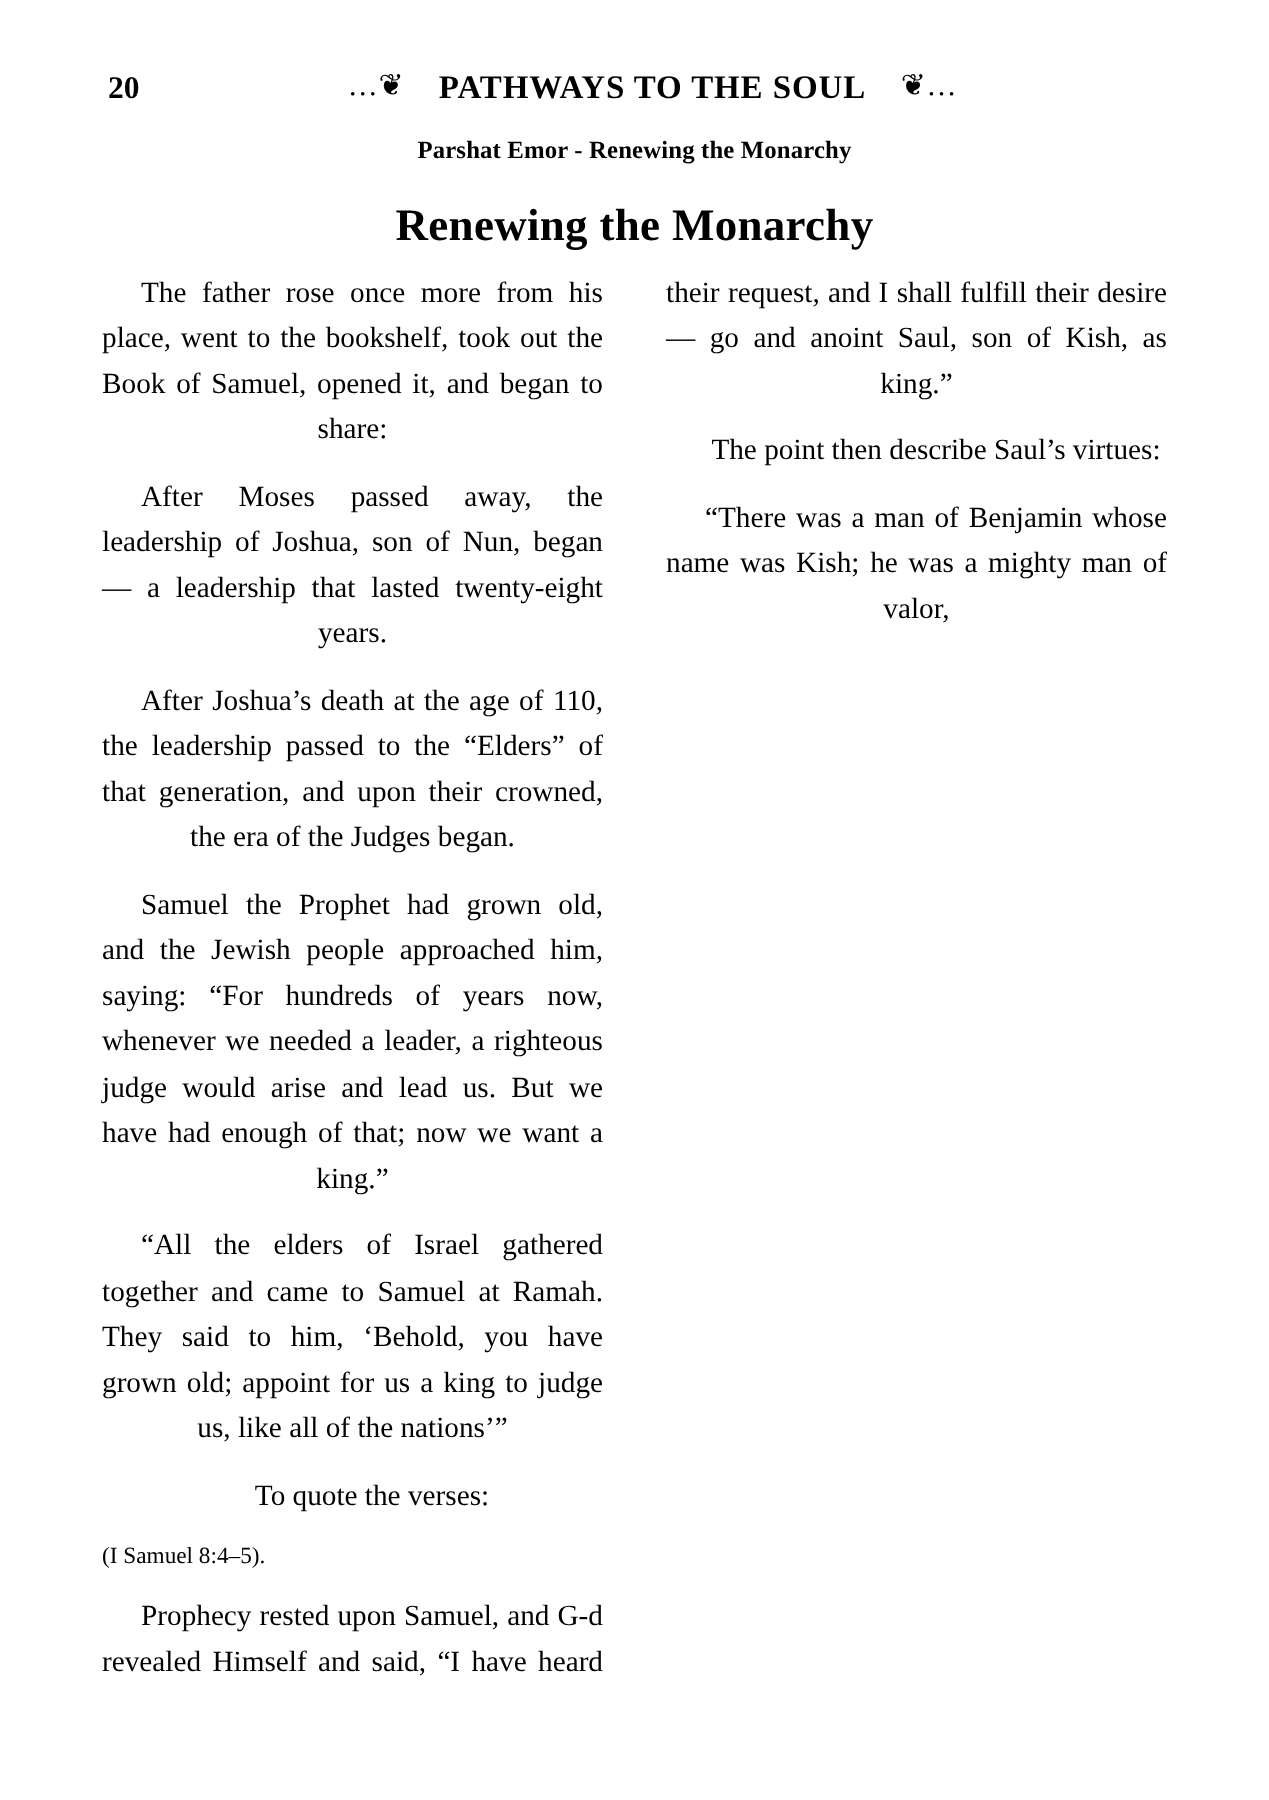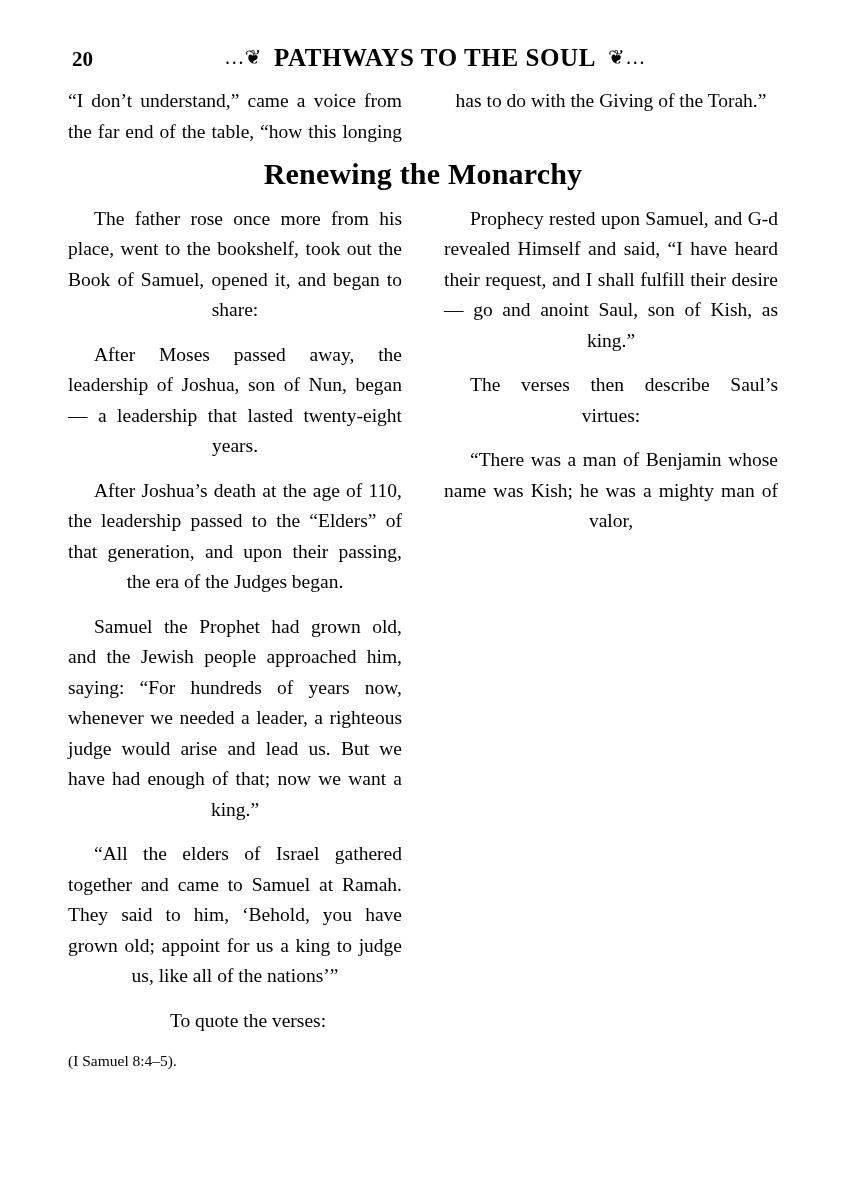--- a/index.html
+++ b/index.html
@@ -44,23 +44,23 @@
     white-space: nowrap;
     margin-left: -40px;
   }
   .head-orn {
     font-size: 20px;
     letter-spacing: 0.5px;
     vertical-align: 0.12em;
   }
   .head-title {
     font-weight: bold;
-    font-size: 25px;
+    font-size: 22px;
     letter-spacing: 0.6px;
-    margin: 0 12px;
+    margin: 0 23px;
   }
   .subhead {
     text-align: center;
     font-weight: bold;
     font-size: 16.5px;
     margin-top: 4px;
     margin-bottom: 14px;
     letter-spacing: 0.1px;
   }
   
@@ -104,32 +104,32 @@
 
 <div class="page">
 
   <div class="running-head">
     <div class="folio">20</div>
     <div class="head-center">
       <span class="head-orn">…❦</span><span class="head-title">PATHWAYS TO THE SOUL</span><span class="head-orn">❦…</span>
     </div>
   </div>
 
+  <div class="subhead">Parshat Emor - Renewing the Monarchy</div>
 
   <div class="columns">
 
-    <p class="para noindent">“I don’t understand,” came a voice from the far end of the<span> table, “how this longing has to do with the Giving of the Torah.”</span></p>
 
     <h2 class="section-title">Renewing the Monarchy</h2>
 
     <p class="para">The father rose once more from his place, went to the bookshelf, took out the Book of Samuel, opened it, and began to share:</p>
     <p class="para">After Moses passed away, the leadership of Joshua, son of Nun, began — a leadership that lasted twenty-eight years.</p>
-    <p class="para">After Joshua’s death at the age of 110, the leadership passed to the “Elders” of that generation, and upon their passing, the era of the Judges began.</p>
+    <p class="para">After Joshua’s death at the age of 110, the leadership passed to the “Elders” of that generation, and upon their crowned, the era of the Judges began.</p>
     <p class="para">Samuel the Prophet had grown old, and the Jewish people approached him, saying: “For hundreds of years now, whenever we needed a leader, a righteous judge would arise and lead us. But we have had enough of that; now we want a king.”</p>
     <p class="para">“All the elders of Israel gathered together and came to Samuel at Ramah. They said to him, ‘Behold, you have grown old; appoint for us a king to judge us, like all of the nations’”</p>
     <p class="para">To quote the verses:</p>
     <p class="verse-ref">(I Samuel 8:4–5).</p>
     <p class="para">Prophecy rested upon Samuel, and G-d revealed Himself and said, “I have heard their request, and I shall fulfill their desire — go and anoint Saul, son of Kish, as king.”</p>
-    <p class="para">The verses then describe Saul’s virtues:</p>
+    <p class="para">The point then describe Saul’s virtues:</p>
     <p class="para">“There was a man of Benjamin whose name was Kish; he was a mighty man of valor,</p>
   </div>
 
 </div>
 
 </body></html>

